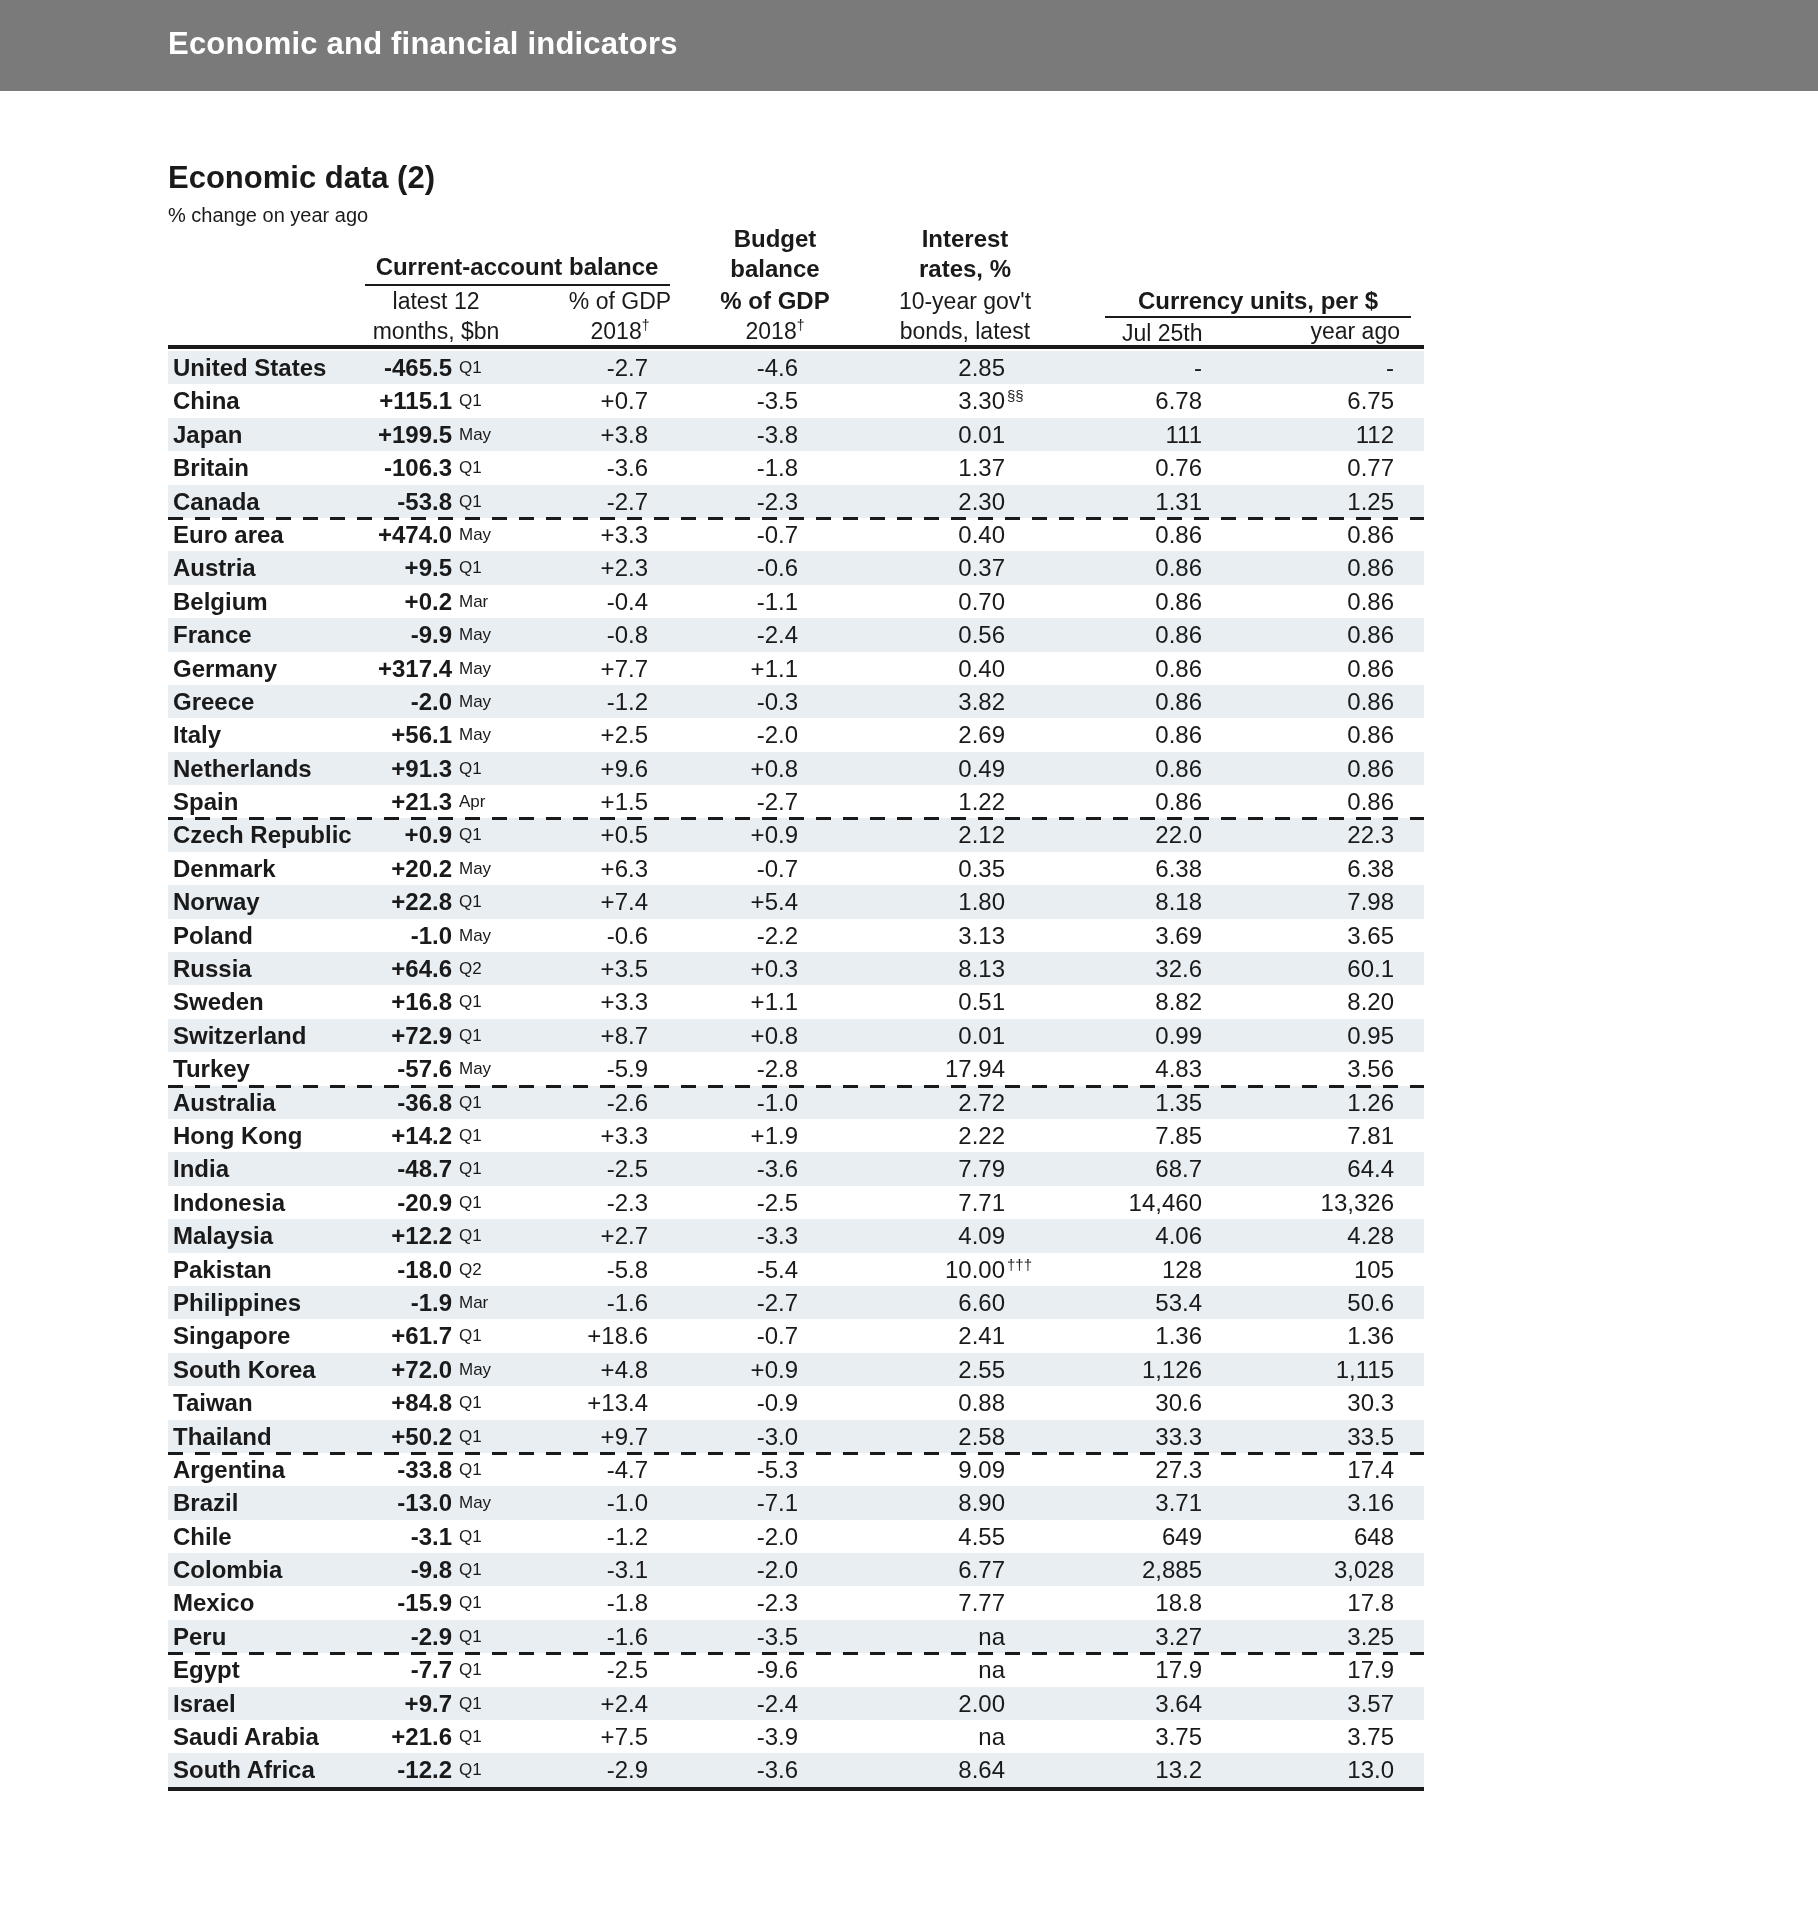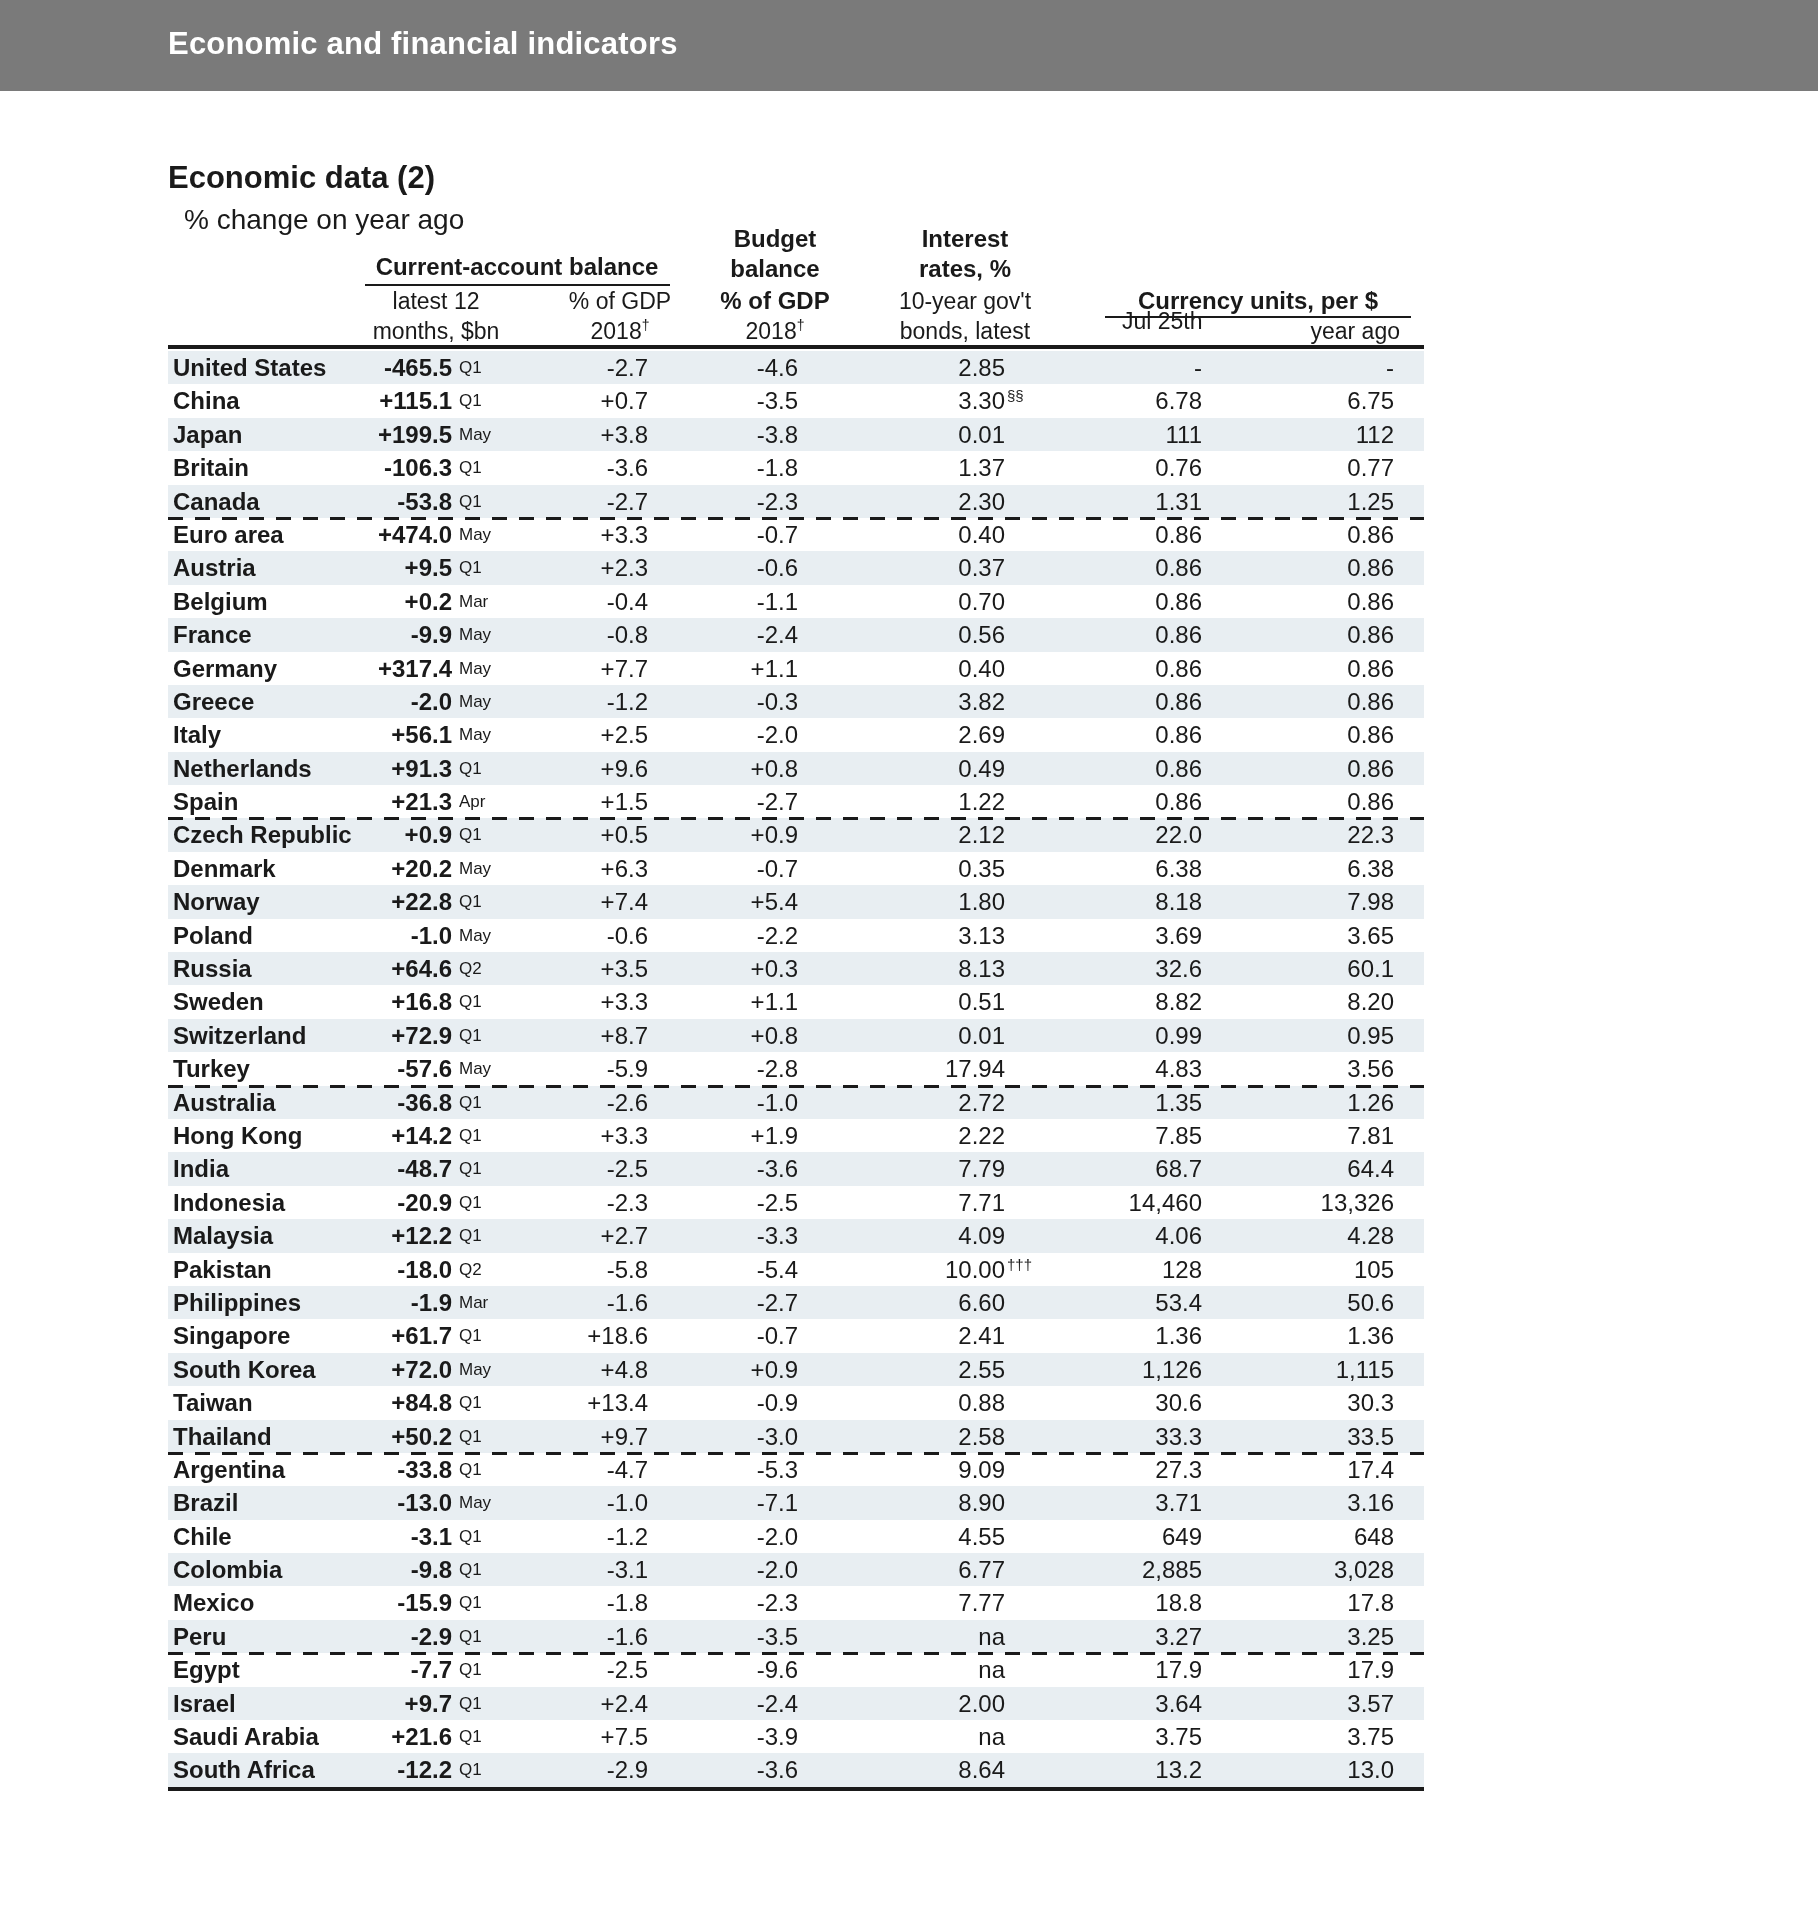--- a/index.html
+++ b/index.html
@@ -15,21 +15,21 @@
   
   .topbar { position:absolute; left:0; top:0; width:1818px; height:91px; background:#7a7a7a; }
   .topbar-title {
     position:absolute; left:168px; top:26px;
     font-size:31px; font-weight:bold; color:#ffffff; letter-spacing:0.2px;
     white-space:nowrap;
   }
 
   
   .tbl-title { position:absolute; left:168px; top:160px; font-size:31px; font-weight:bold; white-space:nowrap; }
-  .tbl-subtitle { position:absolute; left:184px; top:204px; font-size:28px; white-space:nowrap; }
+  .tbl-subtitle { position:absolute; left:168px; top:204px; font-size:20px; white-space:nowrap; }
 
   
   .h { position:absolute; font-size:23px; line-height:26px; white-space:nowrap; }
   .hb { font-weight:bold; font-size:24px; }
   .hc { text-align:center; }
   .hr-right { text-align:right; }
   .rule { position:absolute; background:#1a1a1a; }
   sup.dg { font-size:14px; vertical-align:super; line-height:0; }
 
   
@@ -93,21 +93,21 @@
   <div class="h hc" style="left:855px; top:288px; width:220px;">10-year gov't</div>
   <div class="h hc" style="left:855px; top:318px; width:220px;">bonds, latest</div>
 
   <div class="h hc" style="left:356px; top:288px; width:160px;">latest 12</div>
   <div class="h hc" style="left:356px; top:318px; width:160px;">months, $bn</div>
   <div class="h hc" style="left:545px; top:288px; width:150px;">% of GDP</div>
   <div class="h hc" style="left:545px; top:318px; width:150px;"><span>2018</span><sup class="dg">†</sup></div>
 
   <div class="h hb hc" style="left:1105px; top:288px; width:306px;">Currency units, per $</div>
   <div class="rule cur-underline"></div>
-  <div class="h" style="left:1122px; top:308px;">Jul 25th</div>
+  <div class="h" style="left:1122px; top:320px;">Jul 25th</div>
   <div class="h hr-right" style="left:1248px; top:318px; width:152px;">year ago</div>
 
   <div class="rule toprule"></div>
 
   <div class="tbody">
       <div class="row stripe">
     <div class="cell c-country">United States</div>
     <div class="cell c-v1">-465.5</div>
     <div class="cell c-p">Q1</div>
     <div class="cell c-v2">-2.7</div>

